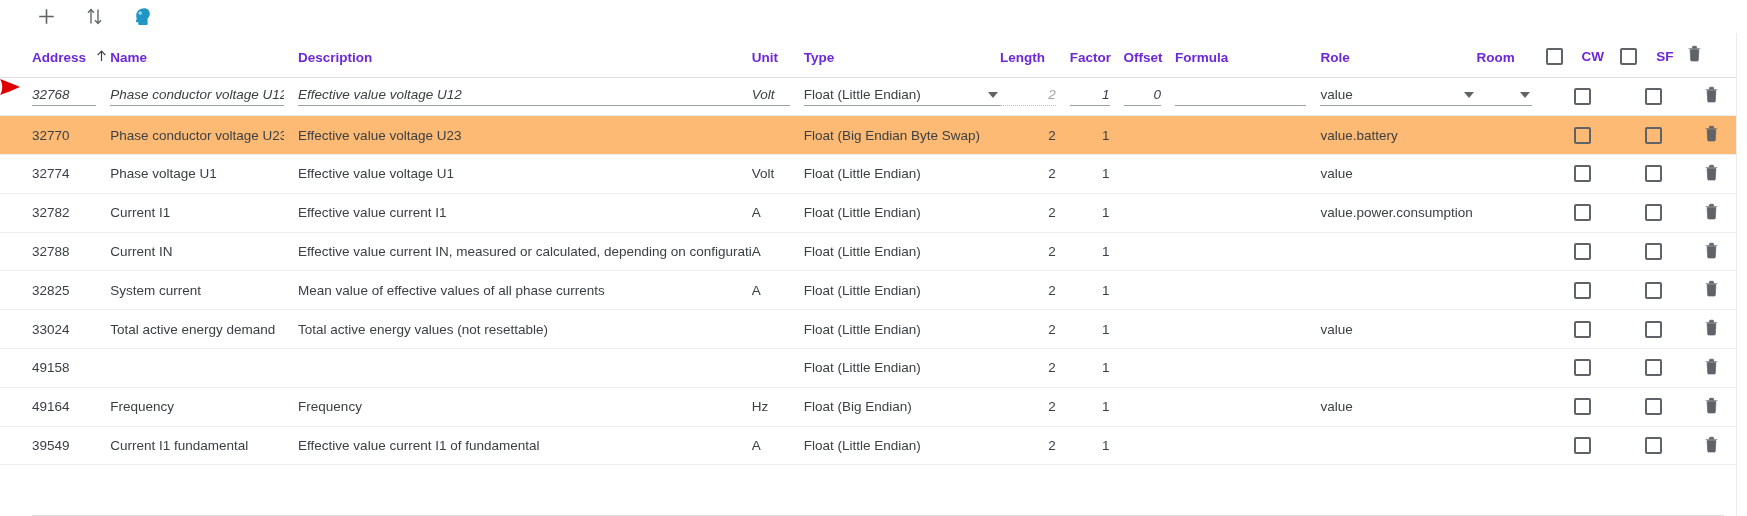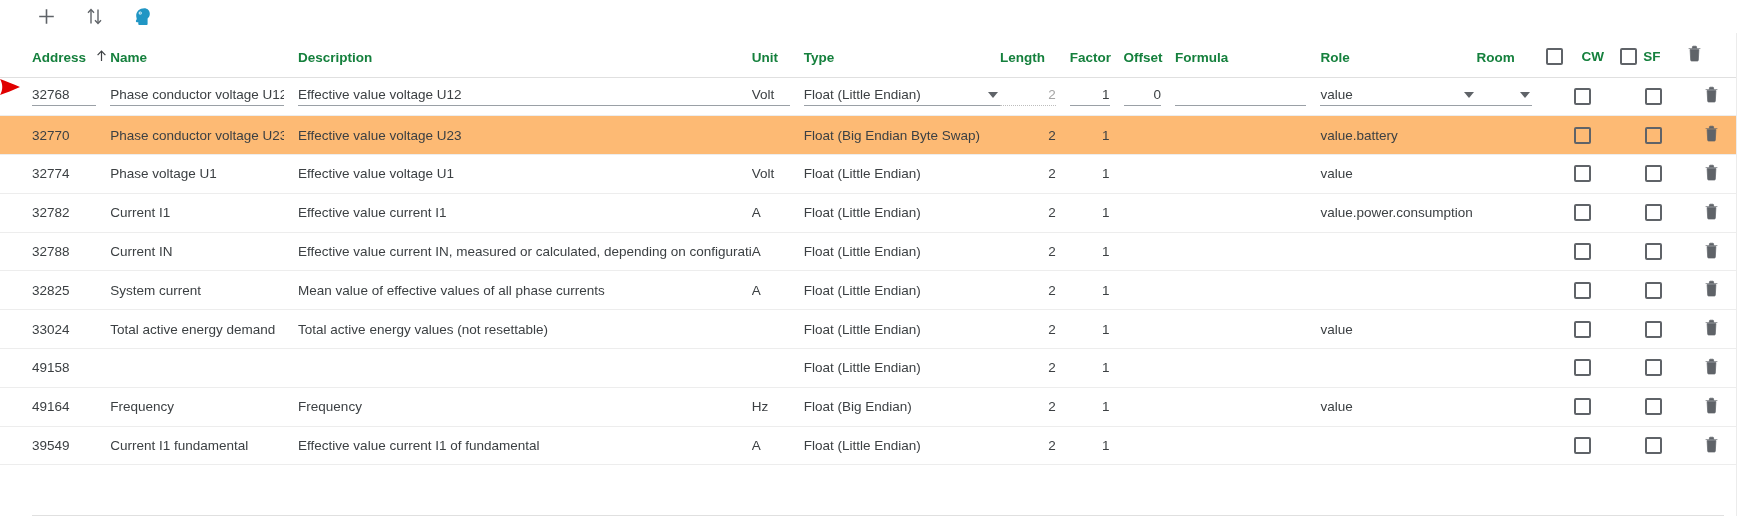--- a/index.html
+++ b/index.html
@@ -43,21 +43,21 @@
   }
   table.grid {
     width: 1736px;
     border-collapse: collapse;
     table-layout: fixed;
     font-size: 13.5px;
   }
   table.grid th {
     font-weight: bold;
     font-size: 13.5px;
-    color: #15803d;
+    color: #6d28d9;
     text-align: left;
     padding: 0 0 12px 0;
     vertical-align: bottom;
     border-bottom: 1px solid #e0e0e0;
     white-space: nowrap;
     height: 44px;
   }
   th.numeric, td.numeric { text-align: right; }
   th.blueish { color: #5f7d95; }
   table.grid td {
@@ -98,20 +98,21 @@
     width: 100%;
     border: none;
     border-bottom: 1px solid #9aa0a6;
     background: transparent;
     font-family: "Liberation Sans", sans-serif;
     font-size: 13.5px;
     color: #3c4043;
     padding: 0 0 3px 0;
     outline: none;
     height: 20px;
+    font-style: italic;
   }
   .inp.disabled {
     border-bottom: 1px dotted #bdbdbd;
     color: #a5a5a5;
   }
   .inp.num { text-align: right; }
   .sel-wrap {
     position: relative;
     display: block;
     border-bottom: 1px solid #9aa0a6;
@@ -261,21 +262,21 @@
           </th>
           <th class="c-room numeric pad-r">
             <span>Room</span>
           </th>
           <th class="c-cw cell-center">
             <span class="cbx"></span>
             <span style="margin-left:15px;vertical-align:middle;">CW</span>
           </th>
           <th class="c-sf cell-center">
             <span class="cbx"></span>
-            <span class="blueish" style="margin-left:3px;vertical-align:middle;text-align:right;">SF</span>
+            <span class="blueish" style="margin-left:16px;vertical-align:middle;text-align:right;">SF</span>
           </th>
           <th class="c-del cell-center">
             <span class="trash">
               <svg width="15" height="17" viewBox="0 0 15 17" aria-hidden="true">
                 <path d="M1.6 3.6 h11.8 M5.4 3.6 V1.9 c0 -.4 .3 -.7 .7 -.7 h2.8 c.4 0 .7 .3 .7 .7 V3.6 M3.1 4.6 h8.8 l-.6 10.6 c0 .5 -.4 .8 -.9 .8 H4.6 c-.5 0 -.9 -.3 -.9 -.8 z" fill="#5f6368" stroke="#5f6368" stroke-width="0.7" stroke-linejoin="round"></path>
               </svg>
             </span>
           </th>
         </tr>
       </thead>

